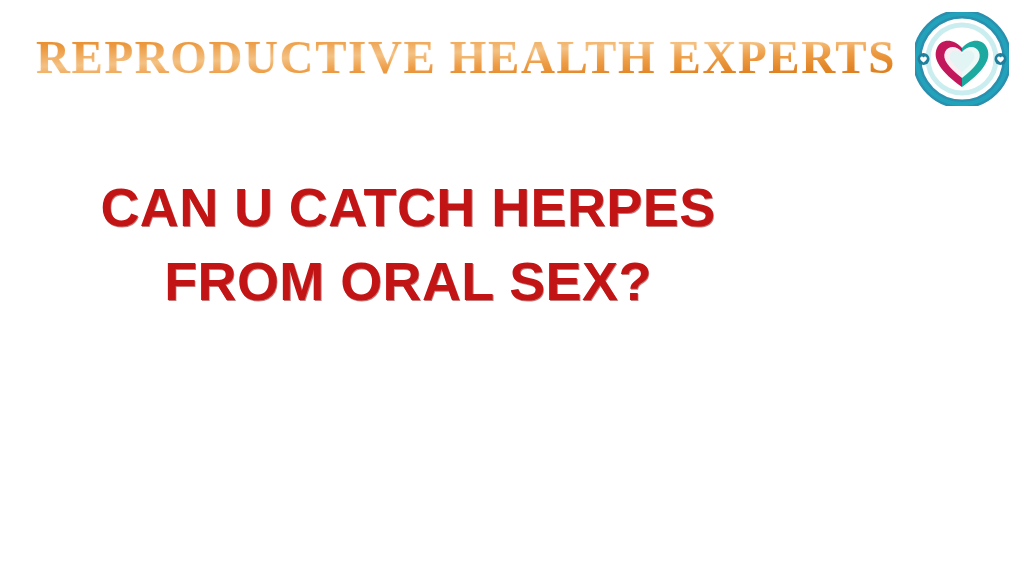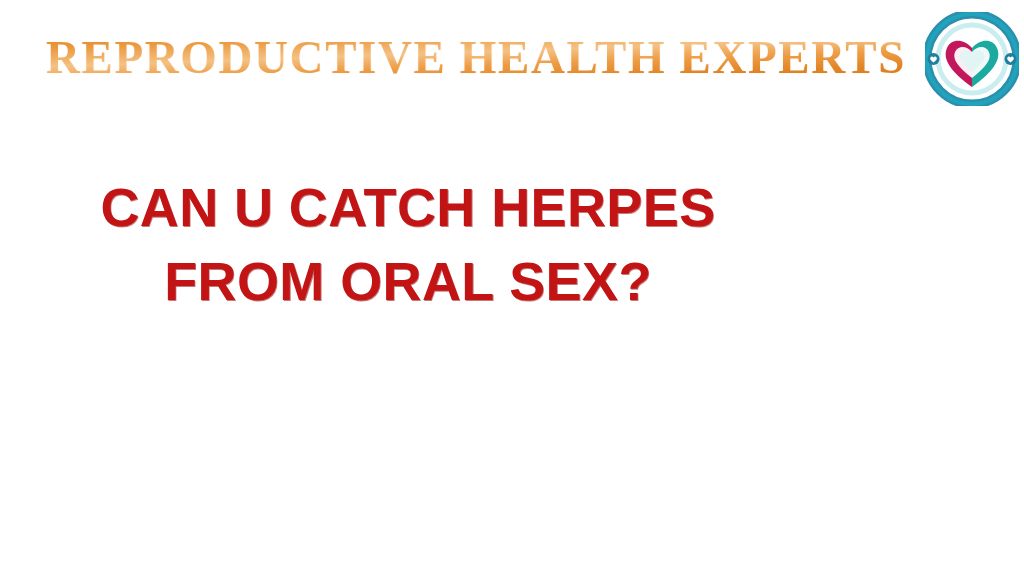--- a/index.html
+++ b/index.html
@@ -18,21 +18,21 @@
   .slide {
     position: relative;
     width: 1024px;
     height: 576px;
     background: #ffffff;
   }
 
   
   .header {
     position: absolute;
-    left: 12px;
+    left: 2px;
     top: 0;
     width: 980px;
     height: 120px;
   }
 
   .brand-title {
     position: absolute;
     left: 34px;
     top: 29px;
     font-family: "Liberation Serif", "DejaVu Serif", serif;

